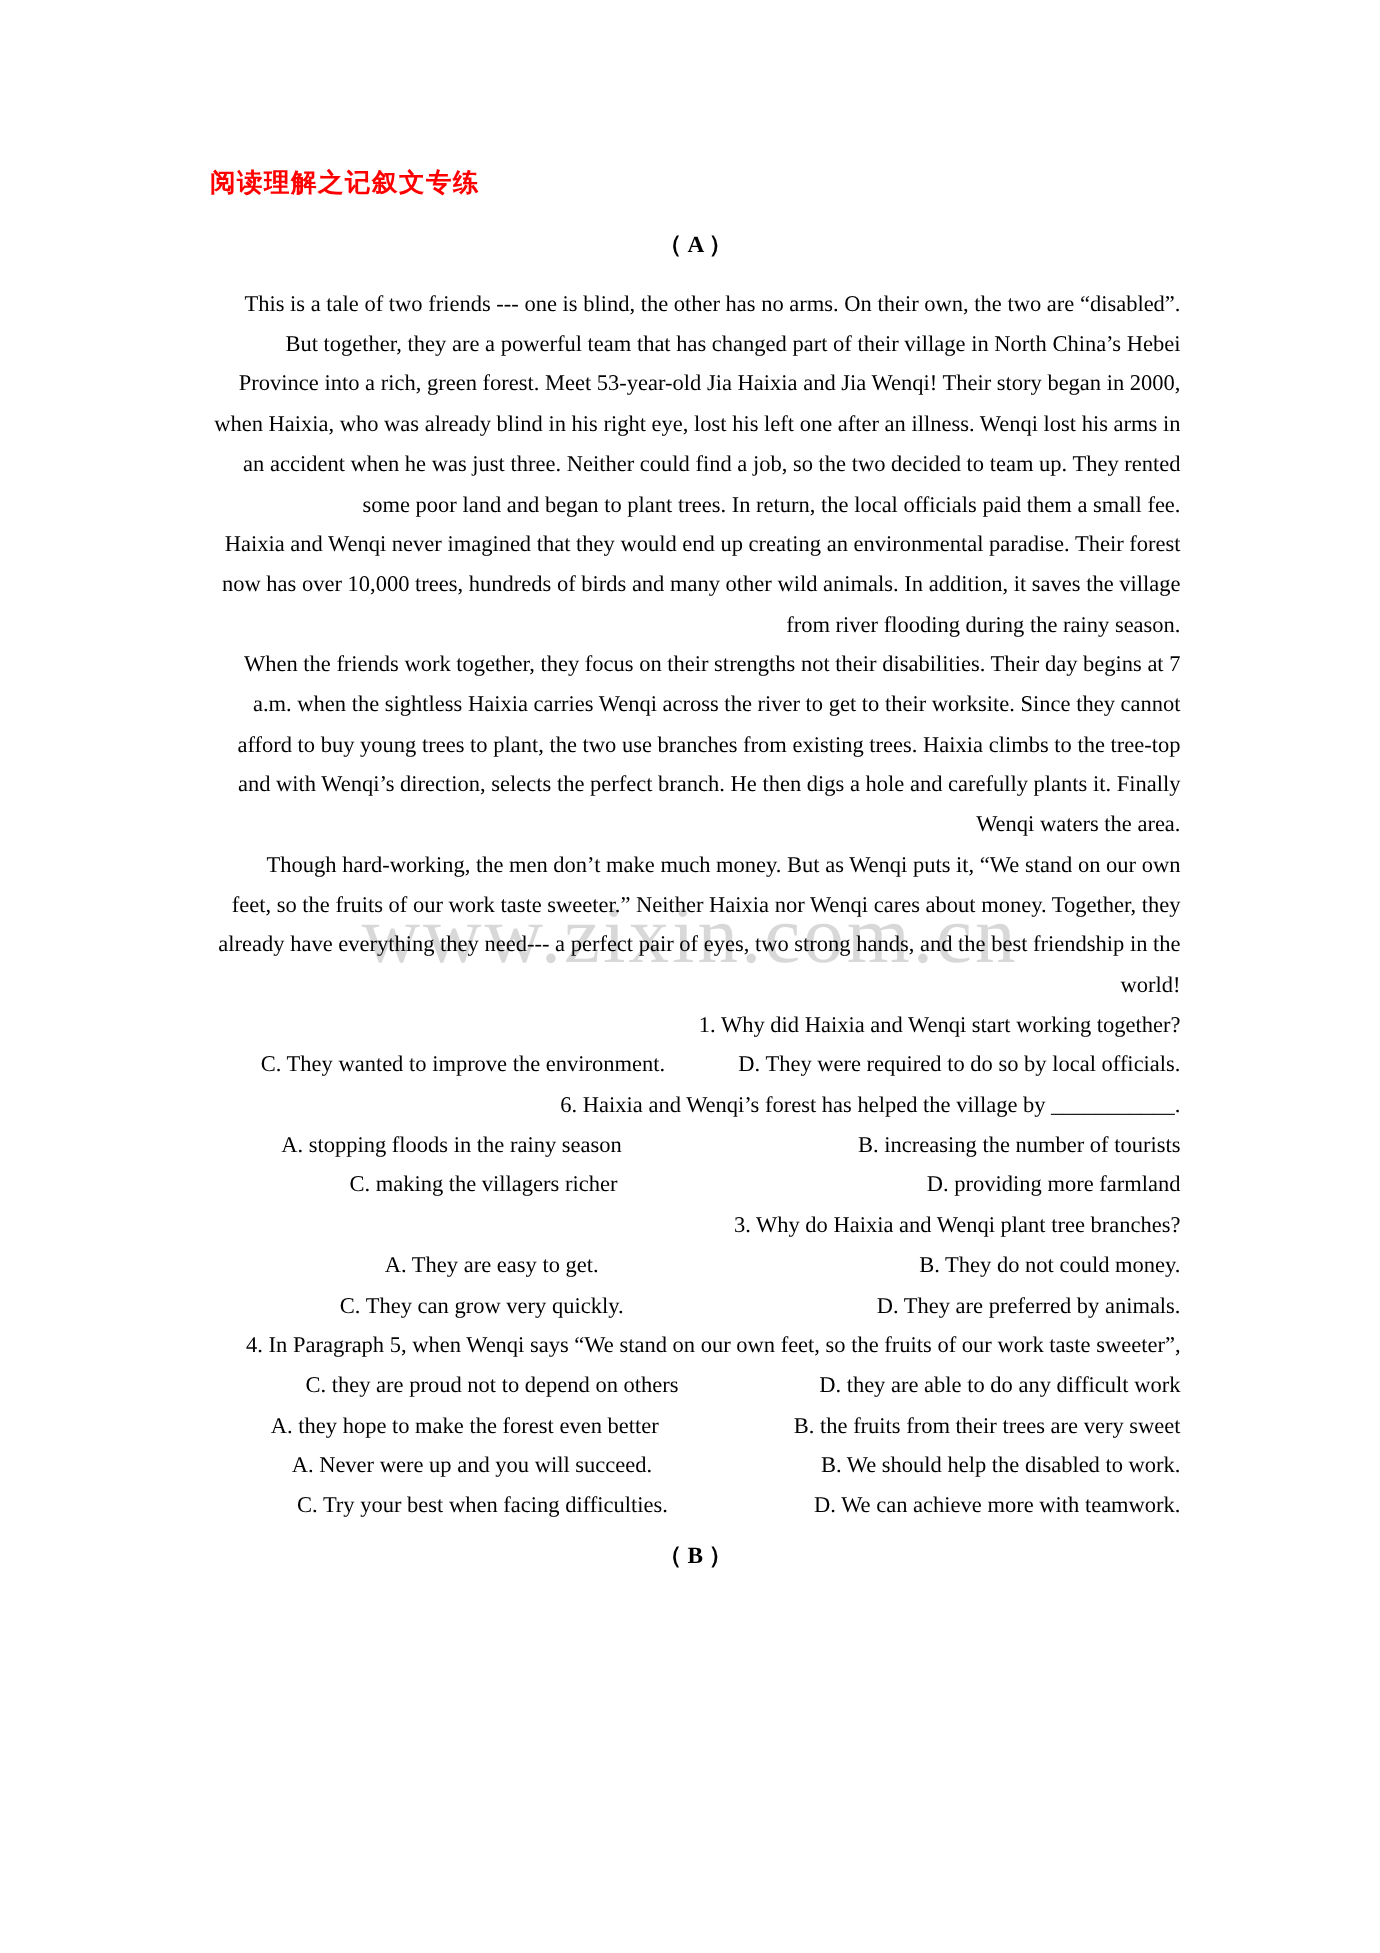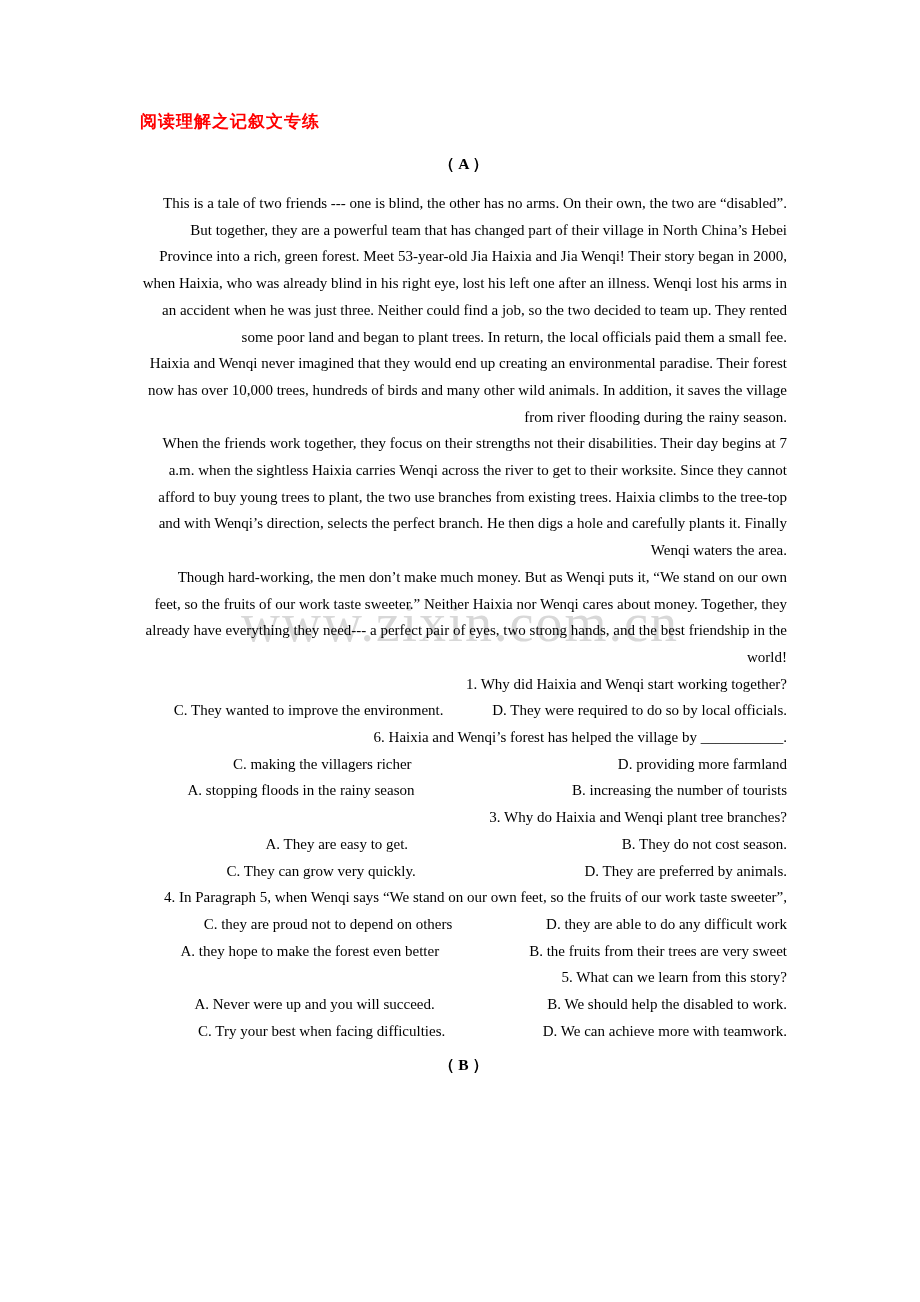--- a/index.html
+++ b/index.html
@@ -85,38 +85,37 @@
 
     <div>
 
       <div>
         <div class="qline">1. Why did Haixia and Wenqi start working together?</div>
         <div class="qline">C. They wanted to improve the environment.             D. They were required to do so by local officials.</div>
       </div>
 
       <div>
         <div class="qline">6. Haixia and Wenqi’s forest has helped the village by ___________.</div>
+        <div class="qline">A. stopping floods in the rainy season                                          B. increasing the number of tourists</div>
         <div class="qline">C. making the villagers richer                                                       D. providing more farmland</div>
-        <div class="qline">A. stopping floods in the rainy season                                          B. increasing the number of tourists</div>
       </div>
 
       <div>
         <div class="qline">3. Why do Haixia and Wenqi plant tree branches?</div>
-        <div class="qline">A. They are easy to get.                                                         B. They do not cost season.</div>
+        <div class="qline">A. They are easy to get.                                                         B. They do not could money.</div>
         <div class="qline">C. They can grow very quickly.                                             D. They are preferred by animals.</div>
       </div>
 
       <div>
         <div class="qline">4. In Paragraph 5, when Wenqi says “We stand on our own feet, so the fruits of our work taste sweeter”,</div>
         <div class="qline">C. they are proud not to depend on others                         D. they are able to do any difficult work</div>
         <div class="qline">A. they hope to make the forest even better                        B. the fruits from their trees are very sweet</div>
       </div>
 
       <div>
-        <div class="qline">5. What can we learn from this story?</div>
         <div class="qline">A. Never were up and you will succeed.                              B. We should help the disabled to work.</div>
         <div class="qline">C. Try your best when facing difficulties.                          D. We can achieve more with teamwork.</div>
       </div>
 
     </div>
 
     <div class="section-label section-b">（ B ）</div>
 
   </div>
 

